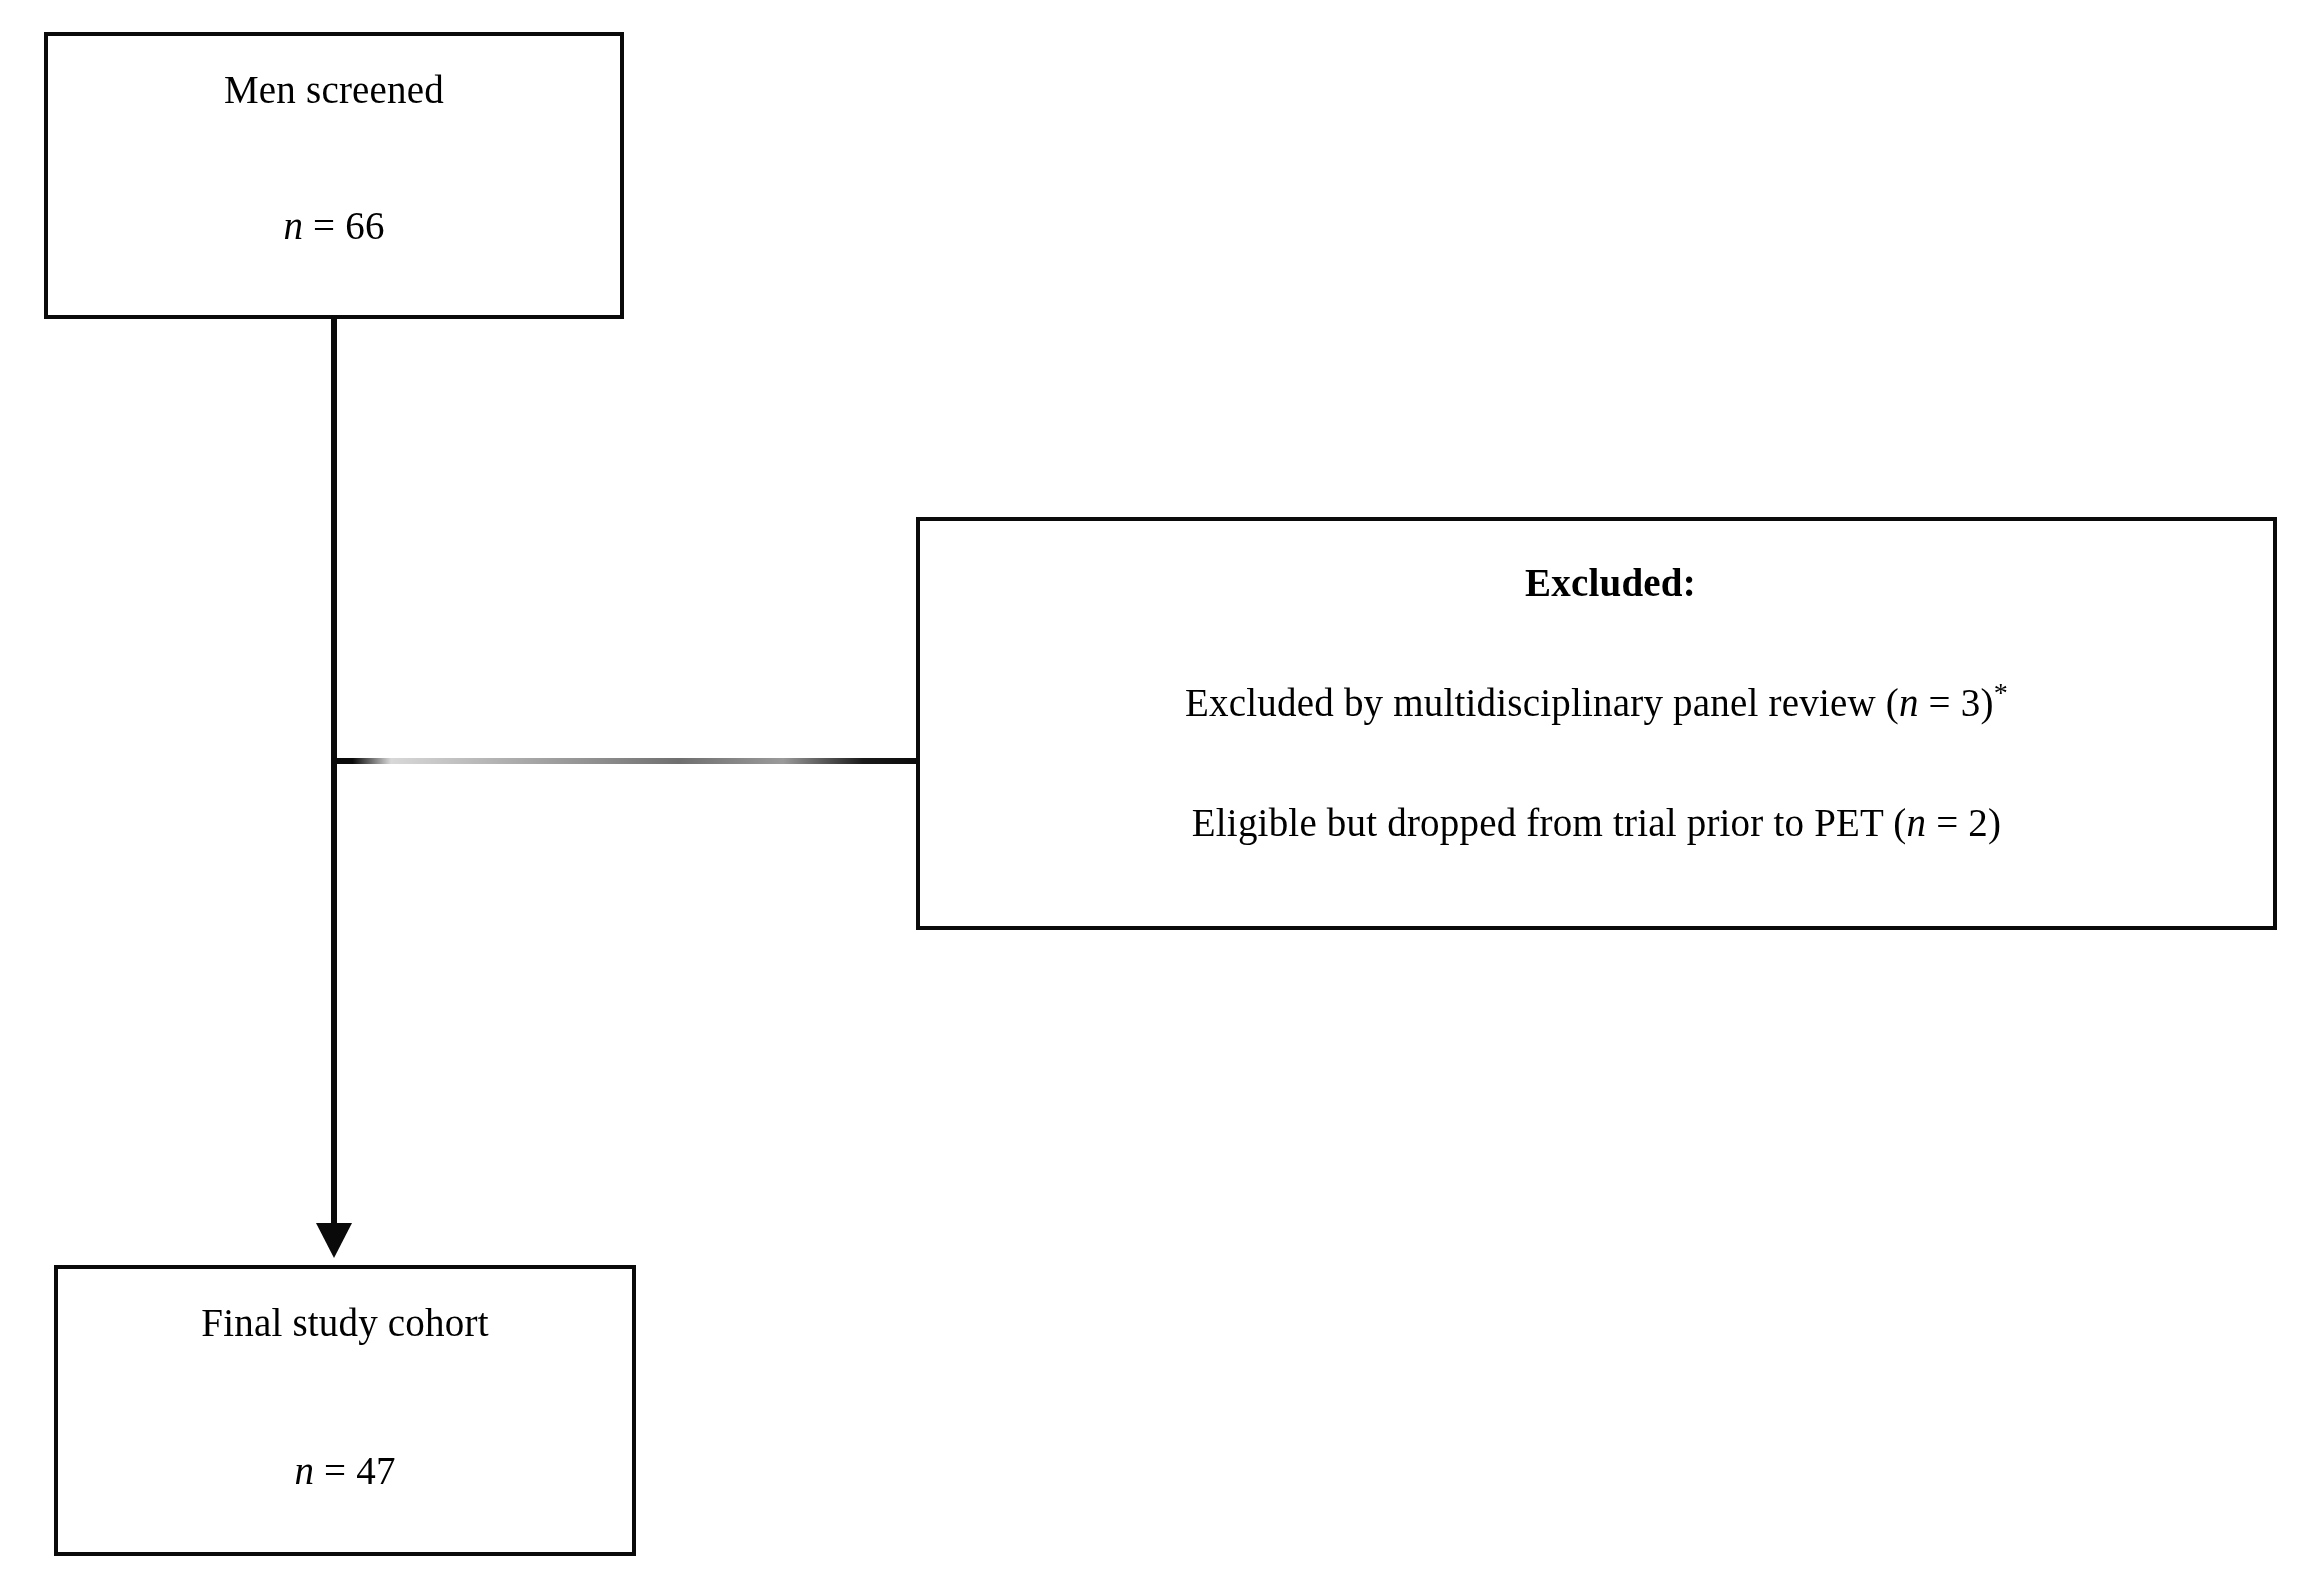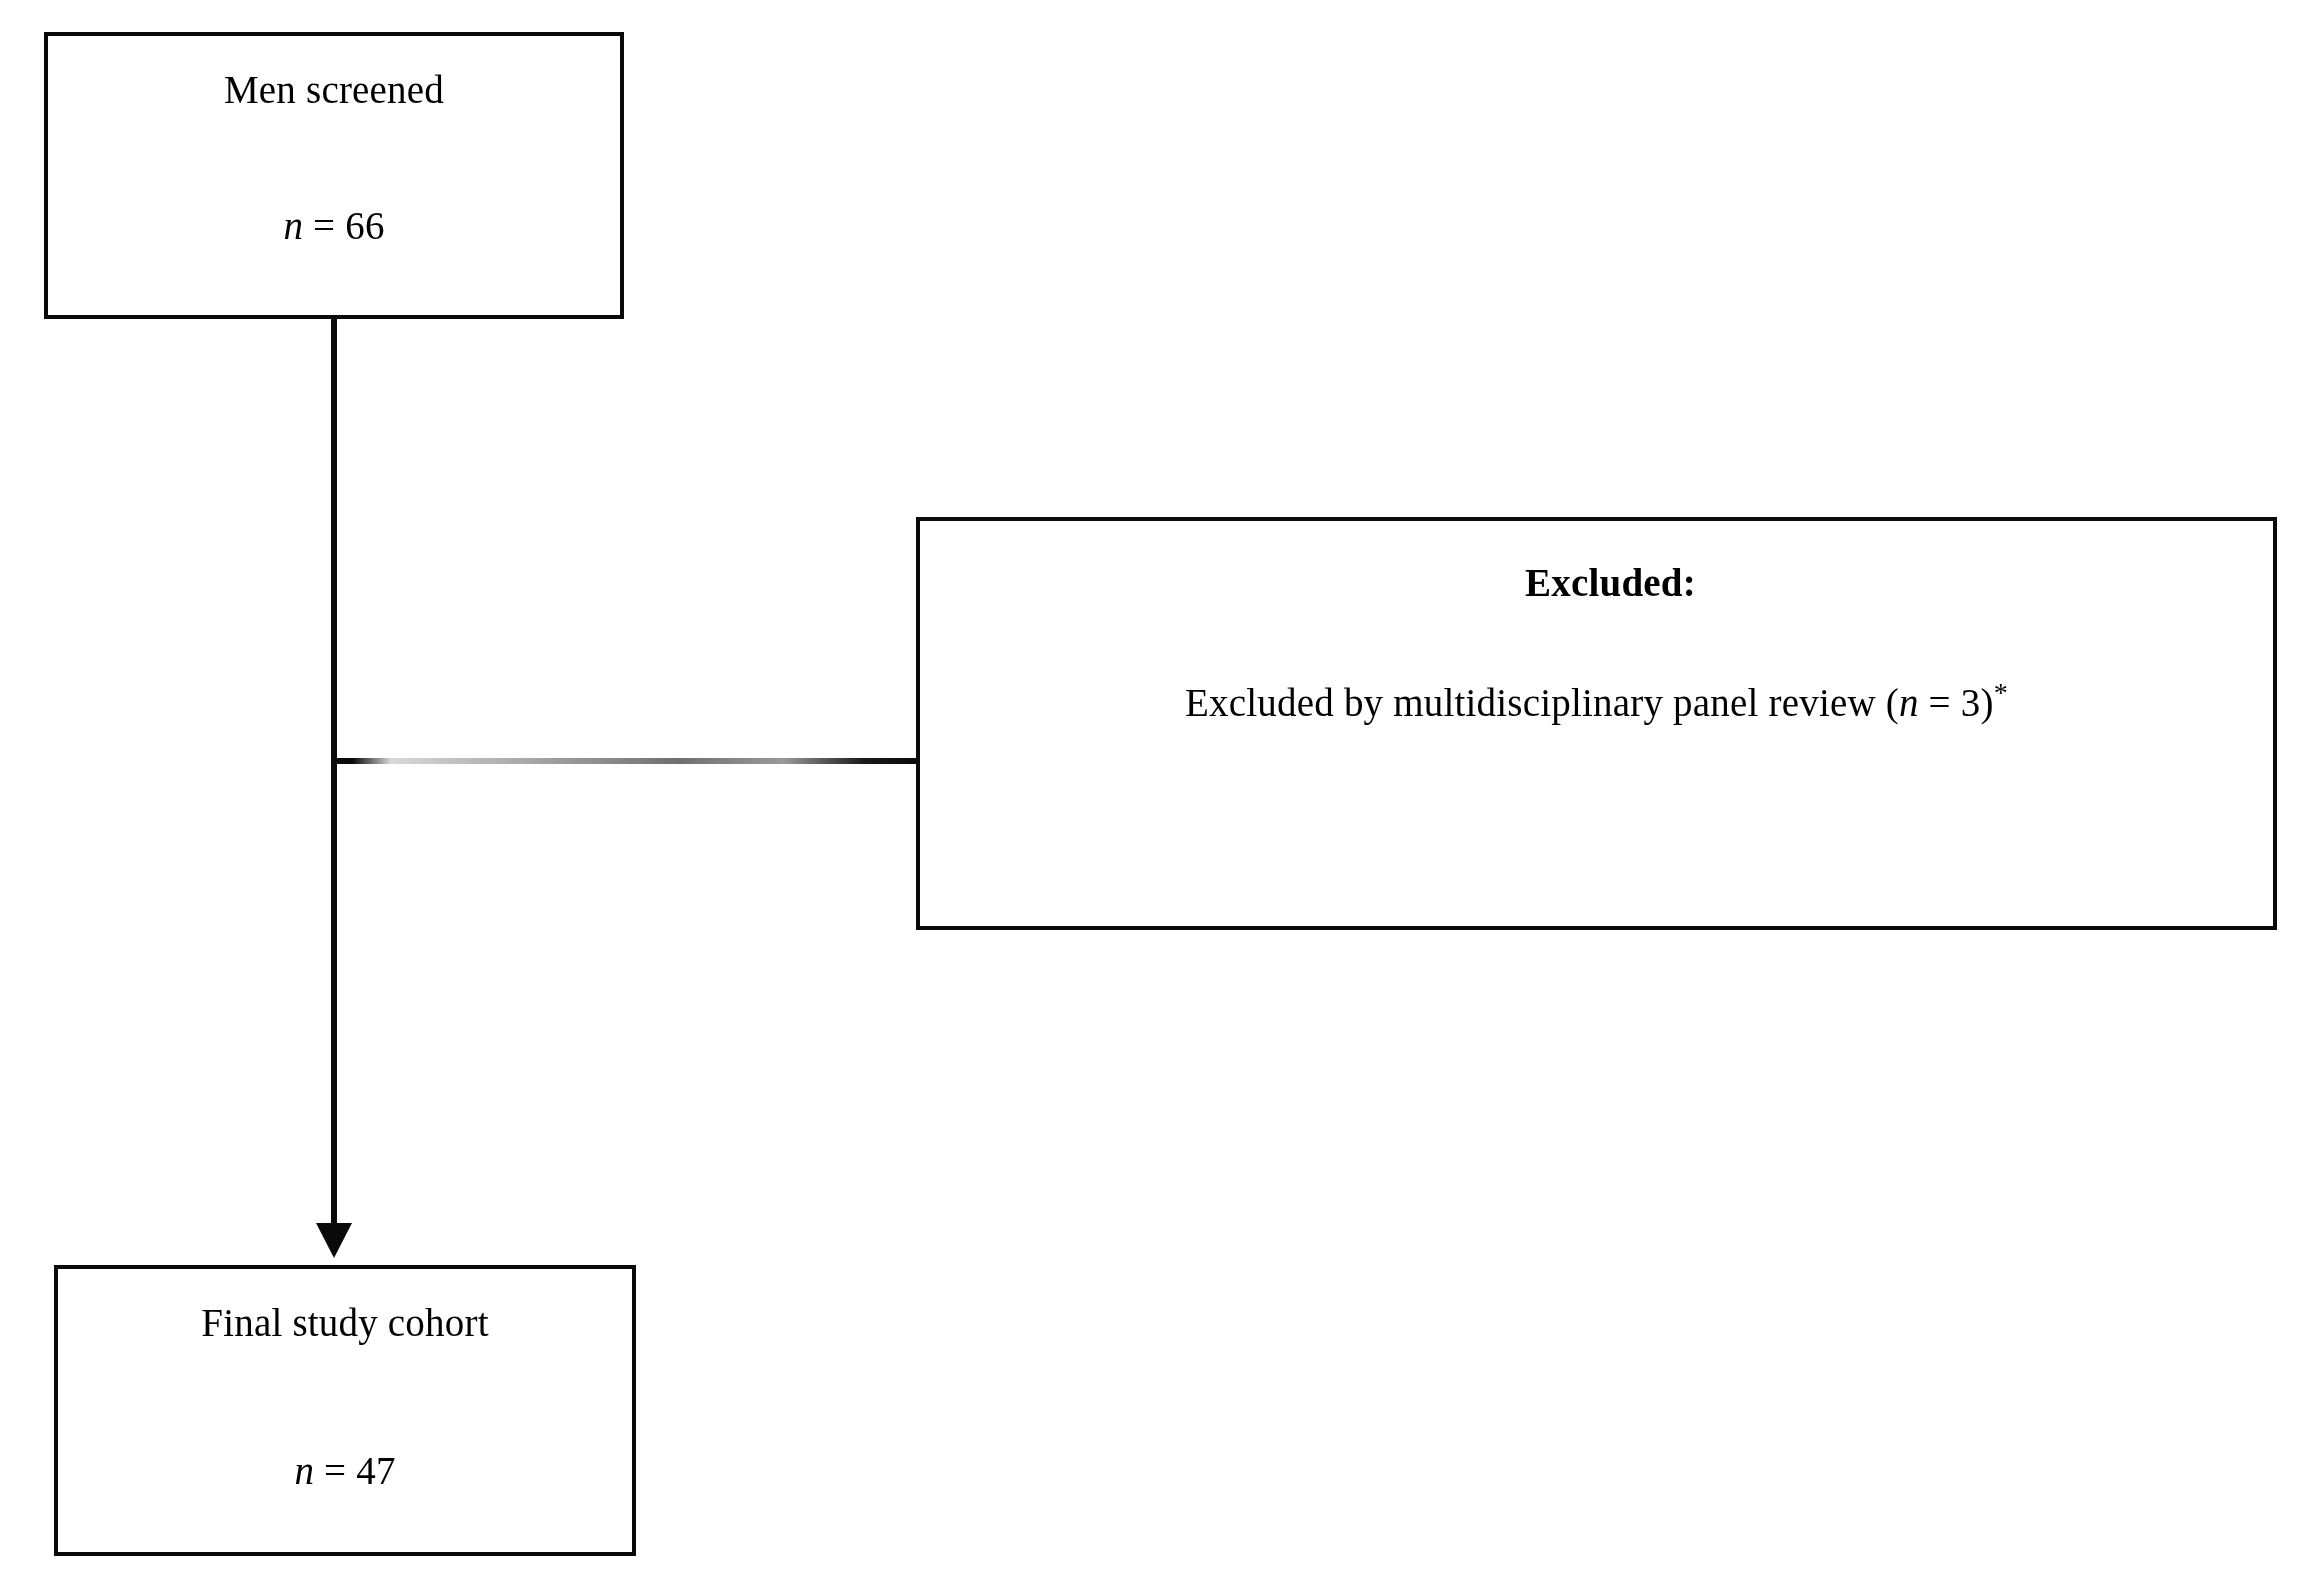--- a/index.html
+++ b/index.html
@@ -122,20 +122,23 @@
     <div class="txt center t-men-count">
       <span class="it">n</span><span> = 66</span>
     </div>
   </div>
 
   <div class="flow-box box-excluded">
     <div class="txt center bold t-exc-title">Excluded:</div>
     <div class="txt center t-exc-line1">
       <span>Excluded by multidisciplinary panel review (</span><span class="it">n</span><span> = 3)</span><sup class="star">*</sup>
     </div>
+    <div class="txt center t-exc-line2">
+      <span>Eligible but dropped from trial prior to PET (</span><span class="it">n</span><span> = 2)</span>
+    </div>
   </div>
 
   <div class="flow-box box-final-cohort">
     <div class="txt center t-fin-title">Final study cohort</div>
     <div class="txt center t-fin-count">
       <span class="it">n</span><span> = 47</span>
     </div>
   </div>
 
   <div class="v-line"></div>

